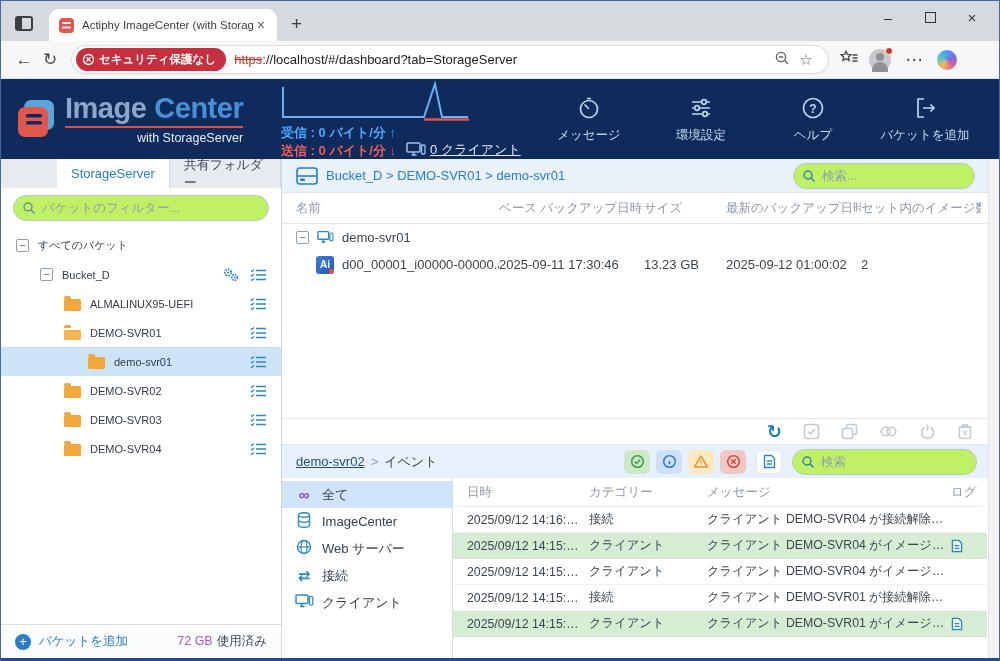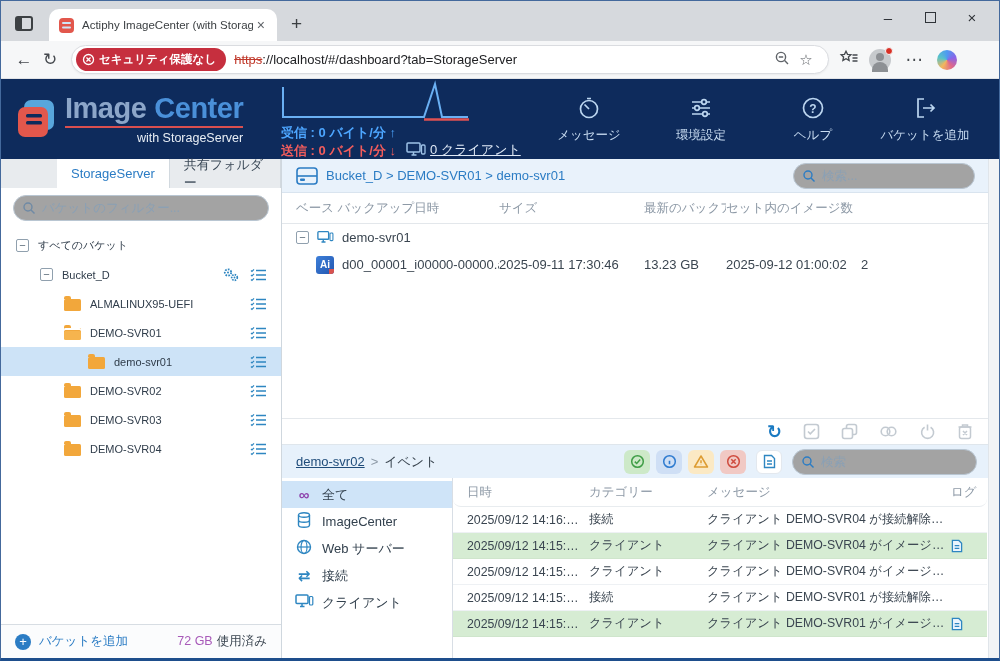--- a/index.html
+++ b/index.html
@@ -64,21 +64,21 @@
   .app-body { flex:1; display:flex; min-height:0; }
 
   
   .sidebar { width:281px; flex:0 0 281px; border-right:1px solid #cfd7de; display:flex; flex-direction:column; background:#fff; }
   .side-tabs { height:29px; background:#e8ebee; display:flex; align-items:stretch; padding-left:56px; flex:0 0 29px; }
   .side-tab { display:flex; align-items:center; padding:0 14px; font-size:13px; color:#3a4856; cursor:pointer; border-right:1px solid #d2d9df; }
   .side-tab.active { background:#fff; color:#2b7cc4; }
   .filter-wrap { padding:7px 12px 6px; }
   .pill-input { position:relative; height:26px; }
   .pill-input input { width:100%; height:26px; border:1px solid #b9c6d2; border-radius:13px; padding:0 10px 0 28px;
-    font-size:12.5px; color:#33414e; outline:none; background:#a3a3a3; font-family:inherit; }
+    font-size:12.5px; color:#33414e; outline:none; background:#bef264; font-family:inherit; }
   .pill-input input::placeholder { color:#8aa0b5; }
   .pill-input svg { position:absolute; left:9px; top:6px; }
   .tree { flex:1; overflow:hidden; padding-top:4px; }
   .tree-row { height:29px; display:flex; align-items:center; gap:9px; padding-right:14px; cursor:pointer; }
   .tree-row.selected { background:#cde3f7; }
   .lvl0 { padding-left:15px; } .lvl1 { padding-left:39px; } .lvl2 { padding-left:63px; } .lvl3 { padding-left:87px; }
   .exp { width:13px; height:13px; border:1px solid #90a0ae; border-radius:2px; font-size:11px; line-height:10px;
     text-align:center; color:#5a6a78; flex:0 0 13px; cursor:pointer; }
   .folder { width:17px; height:12px; background:#f2a73b; border-radius:1.5px; position:relative; flex:0 0 17px; margin-top:2px; }
   .folder::before { content:""; position:absolute; top:-3px; left:0; width:7px; height:3px; background:#f2a73b; border-radius:2px 2px 0 0; }
@@ -378,20 +378,21 @@
         <div class="pill-input">
           <svg width="14" height="14" viewBox="0 0 14 14">
               <circle cx="6" cy="6" r="4" fill="none" stroke="#2b7cc4" stroke-width="1.4"></circle>
               <path d="M9 9l3.5 3.5" stroke="#2b7cc4" stroke-width="1.4"></path>
             </svg>
           <input placeholder="検索..." style="">
         </div>
       </div>
 
       <div class="grid grid-header">
+        <div class="gh-cell">名前</div>
         <div class="gh-cell">
             <span>ベース バックアップ日時</span>
           </div>
         <div class="gh-cell">サイズ</div>
         <div class="gh-cell">最新のバックアップ日時</div>
         <div class="gh-cell">セット内のイメージ数</div>
       </div>
 
       <div class="grid trow">
         <div class="name-cell">

